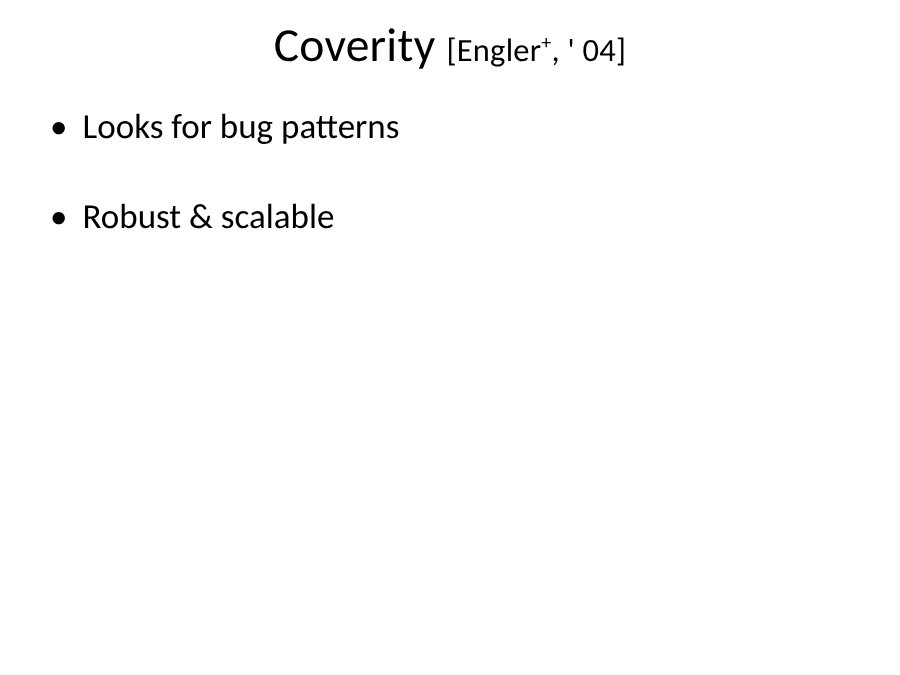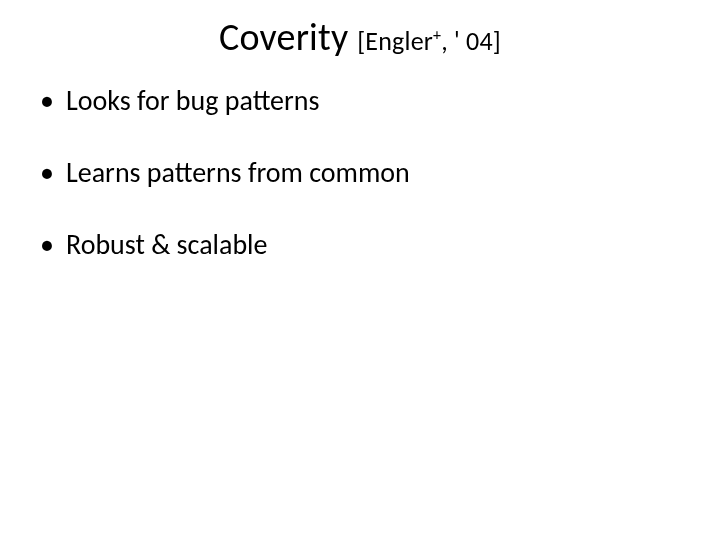--- a/index.html
+++ b/index.html
@@ -71,23 +71,20 @@
     </span>
   </div>
 
   <div class="body">
     <ul class="l1">
 
       <li class="gap-extra">
         <span>Looks for bug patterns</span>
       </li>
 
-      <li class="gap-extra">
-        <span>Learns patterns from common</span>
-      </li>
 
       <li>
         <span>Robust &amp; scalable</span>
       </li>
 
     </ul>
   </div>
 </div>
 
 </body></html>

